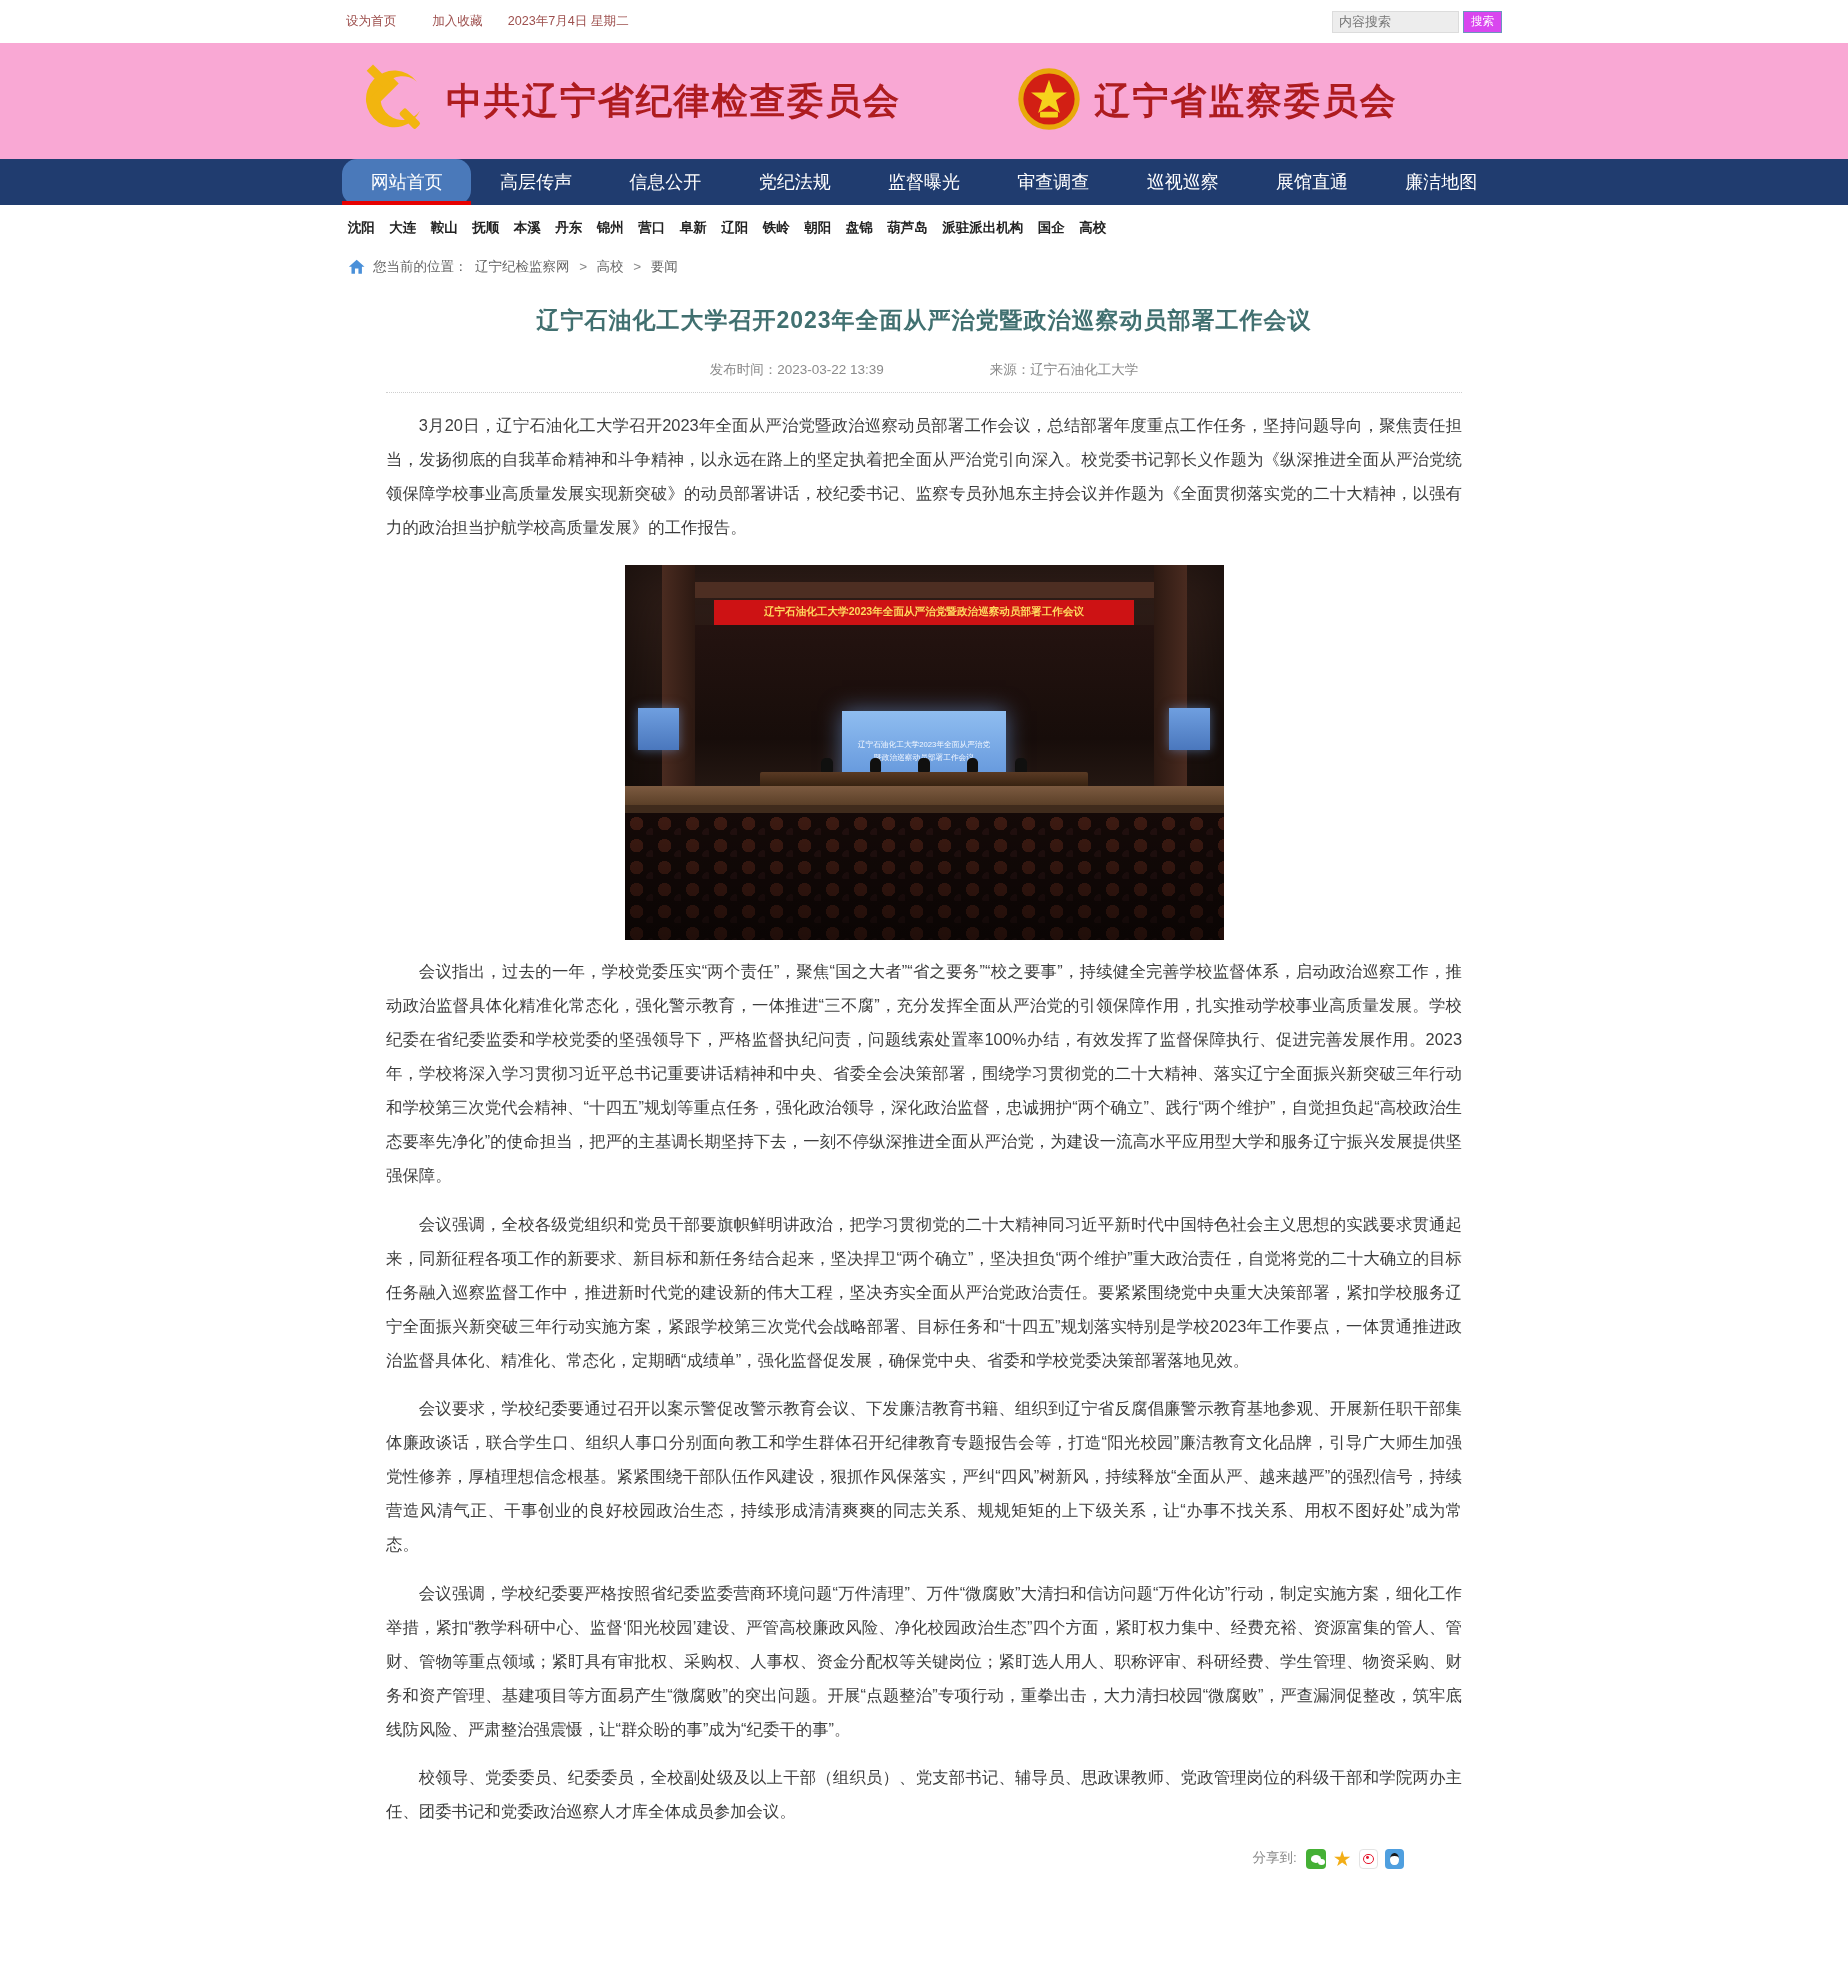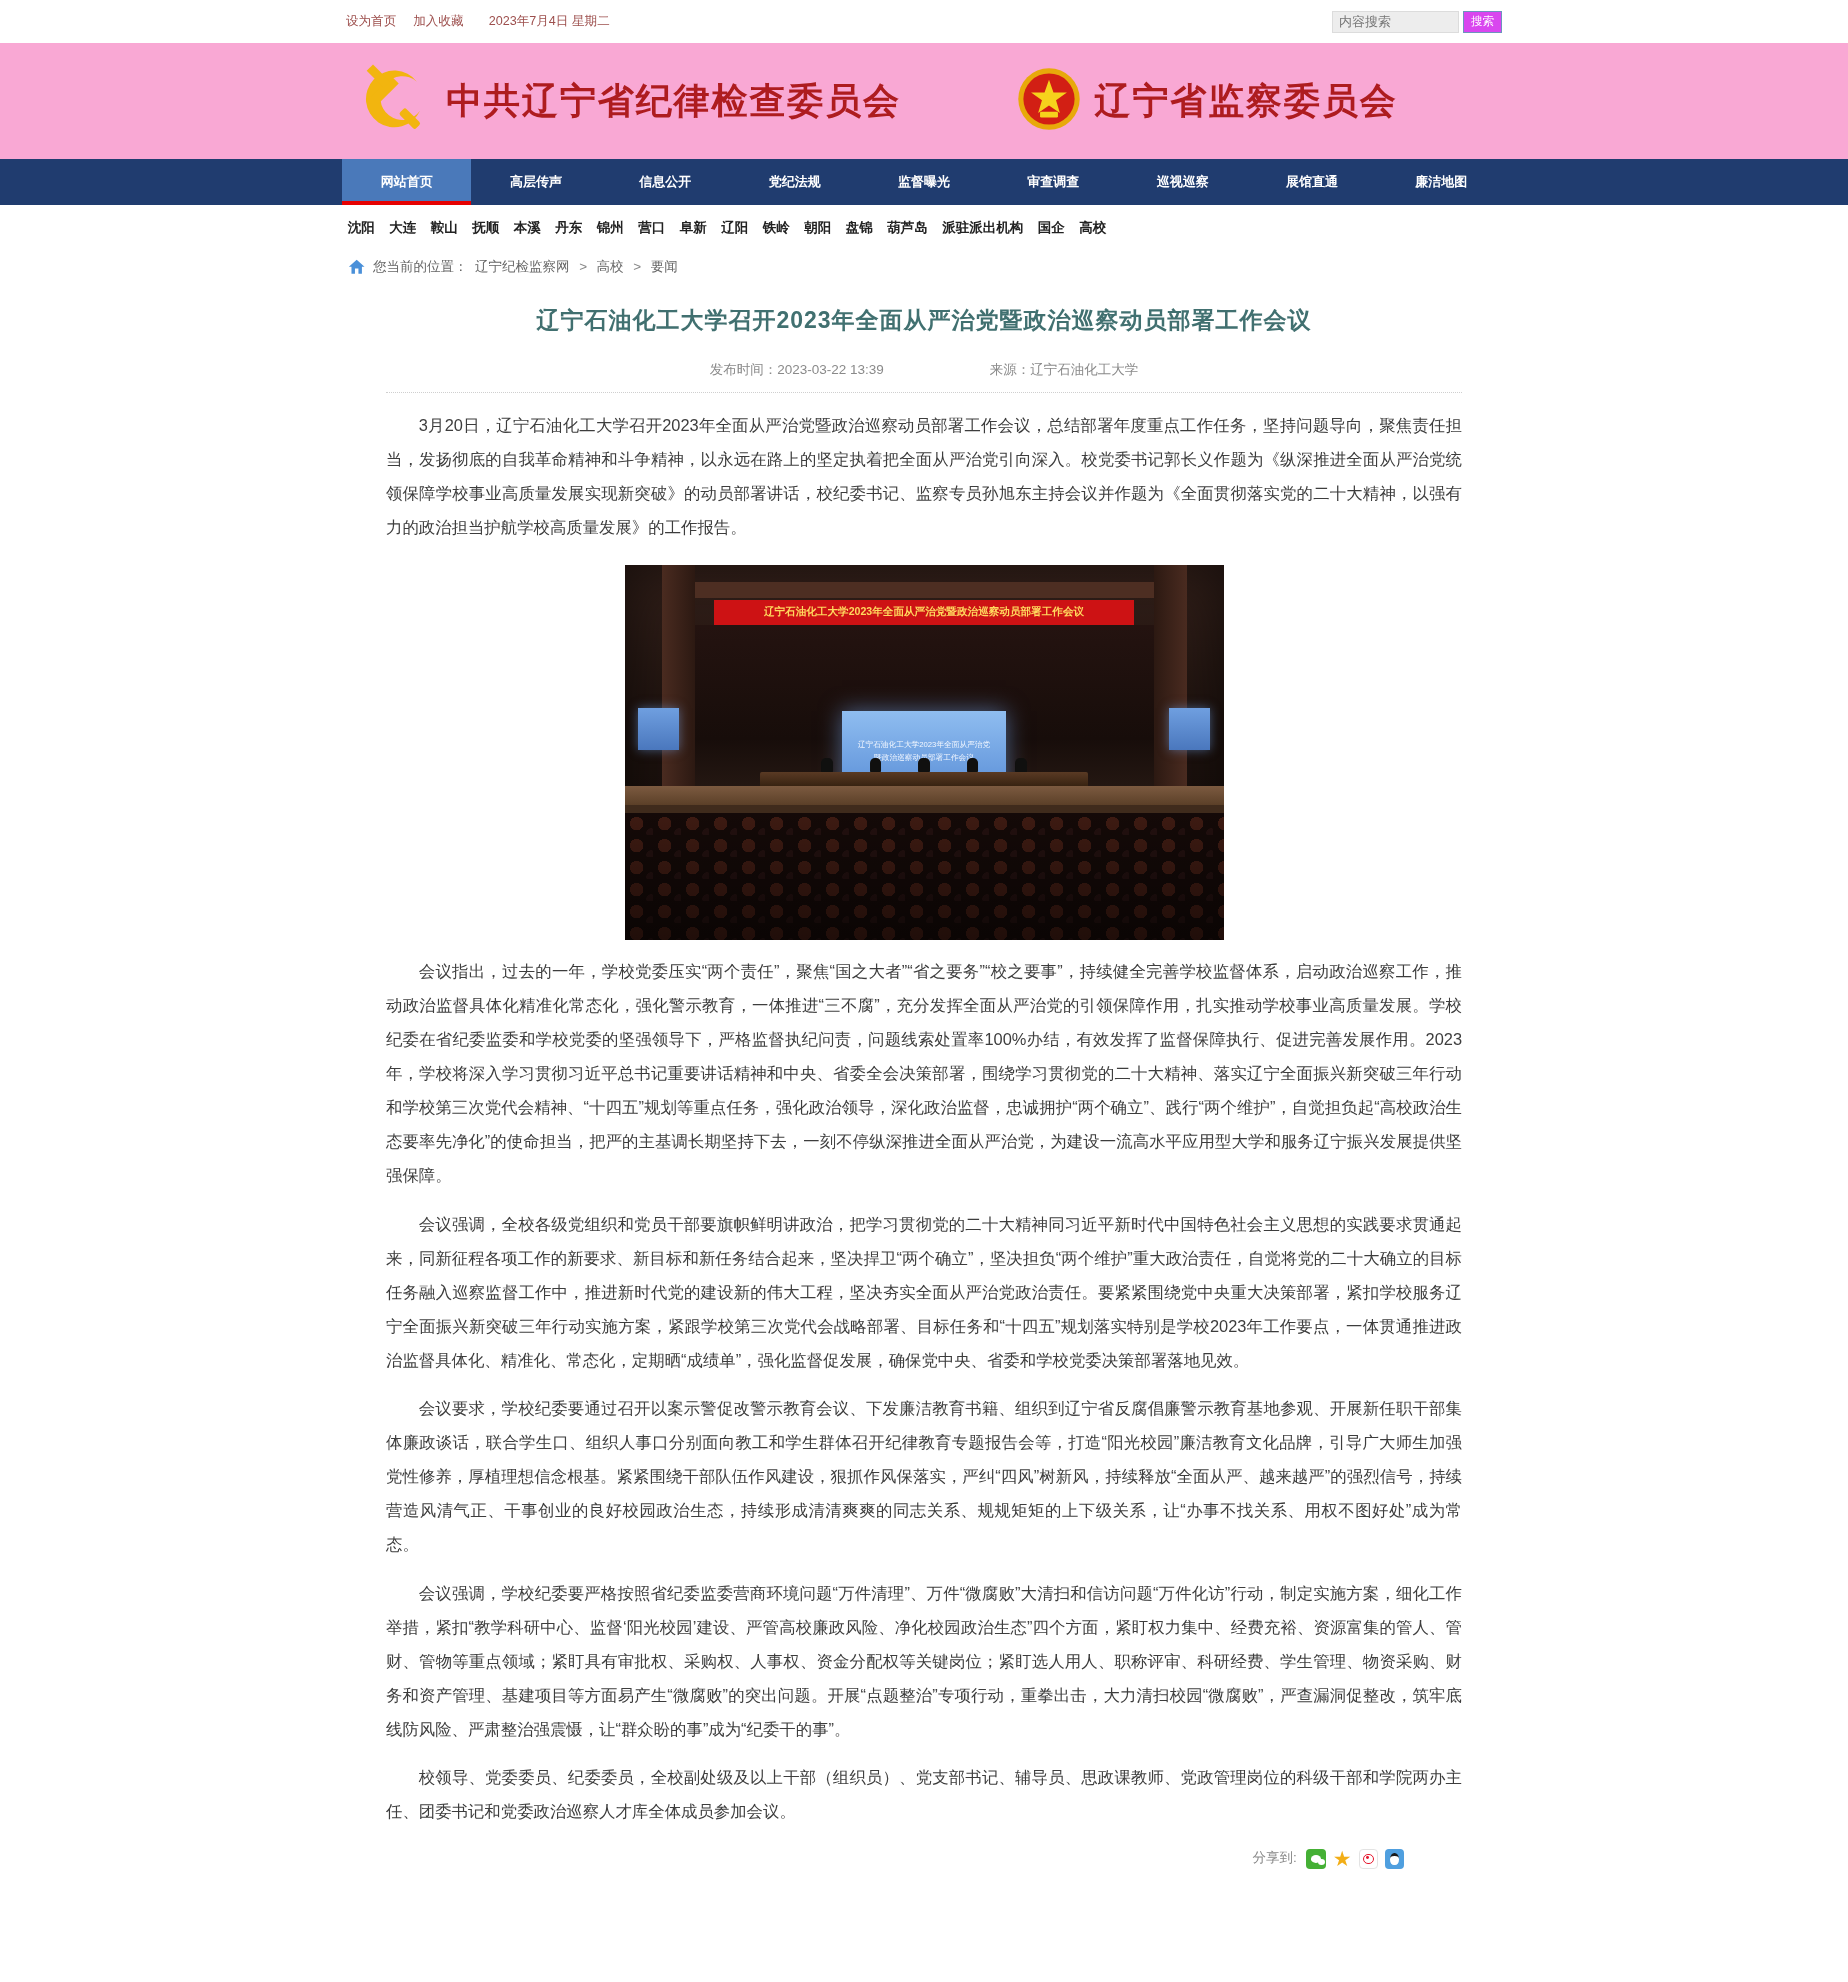--- a/index.html
+++ b/index.html
@@ -7,21 +7,21 @@
     width: 1848px;
     background: #ffffff;
     font-family: "Liberation Sans", sans-serif;
     color: #333;
   }
   .wrap { width: 1164px; margin: 0 auto; }
 
   
   .topbar { height: 43px; background: #fff; }
   .topbar .wrap { display: flex; align-items: center; height: 100%; padding: 0 3.9px; }
-  .top-links { display: flex; gap: 17px; font-size: 12.6px; color: #9d4f4d; }
+  .top-links { display: flex; gap: 36px; font-size: 12.6px; color: #9d4f4d; }
   .top-links a { color: #9d4f4d; text-decoration: none; cursor: pointer; }
   .top-date { margin-left: 25px; font-size: 12.6px; color: #9d4f4d; }
   .top-search { margin-left: auto; display: flex; align-items: center; }
   .top-search input {
     width: 127px; height: 22px; border: 1px solid #dcdcdc; background: #ededed;
     font-size: 13px; padding: 0 5.8px; color: #555; outline: none;
   }
   .top-search button {
     height: 22px; width: 39px; border: 1px solid #6d94bd; background: #d946ef;
     color: #fff; font-size: 11.6px; cursor: pointer; margin-left: 3.9px;
@@ -32,21 +32,21 @@
   .header .wrap { display: flex; align-items: center; height: 100%; padding: 0 9.7px; }
   .logo-group { display: flex; align-items: center; gap: 13.5px; }
   .logo-group.right { margin-left: 116px; }
   .org-title { font-size: 36px; font-weight: bold; color: #ae1c1f; letter-spacing: 1.9px; }
 
   
   .nav { height: 46px; background: #203c6f; }
   .nav .wrap { display: flex; height: 100%; }
   .nav-item {
     flex: 1; display: flex; align-items: center; justify-content: center;
-    color: #fff; font-size: 13px; font-weight: bold; cursor: pointer; position: relative;
+    color: #fff; font-size: 18px; font-weight: normal; cursor: pointer; position: relative; border-radius: 15px;
   }
   .nav-item.active { background: #4a79ba; }
   .nav-item.active::after {
     content: ""; position: absolute; left: 0; right: 0; bottom: 0; height: 3.9px; background: #e60000;
   }
 
   
   .subnav { background: #fff; padding: 13.5px 0 9.7px 0; }
   .subnav .wrap { display: flex; flex-wrap: wrap; gap: 14.5px; padding: 0 5.8px; }
   .subnav a { font-size: 13.5px; color: #222; font-weight: 600; text-decoration: none; cursor: pointer; }

